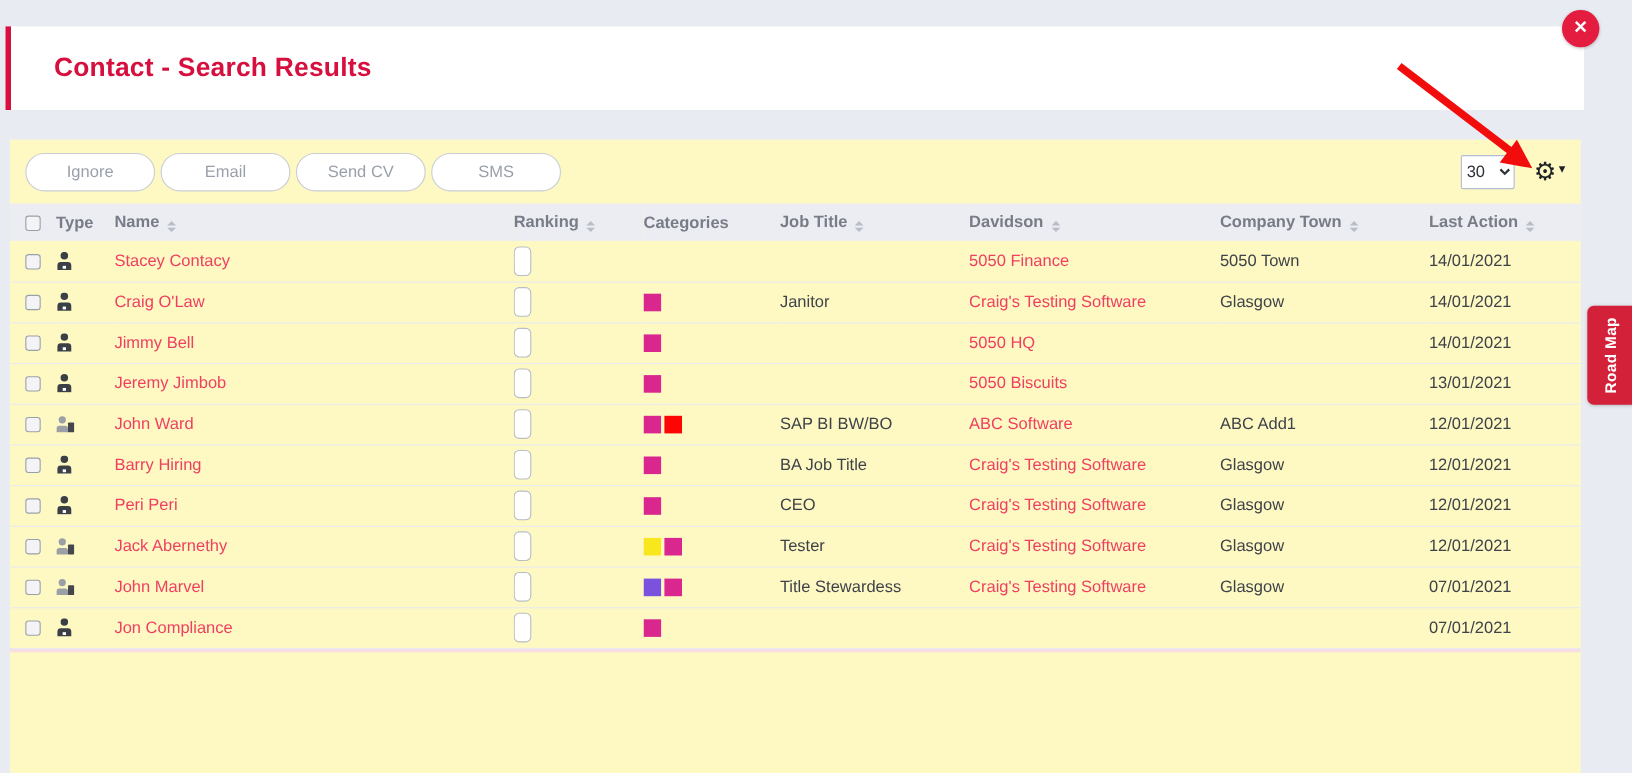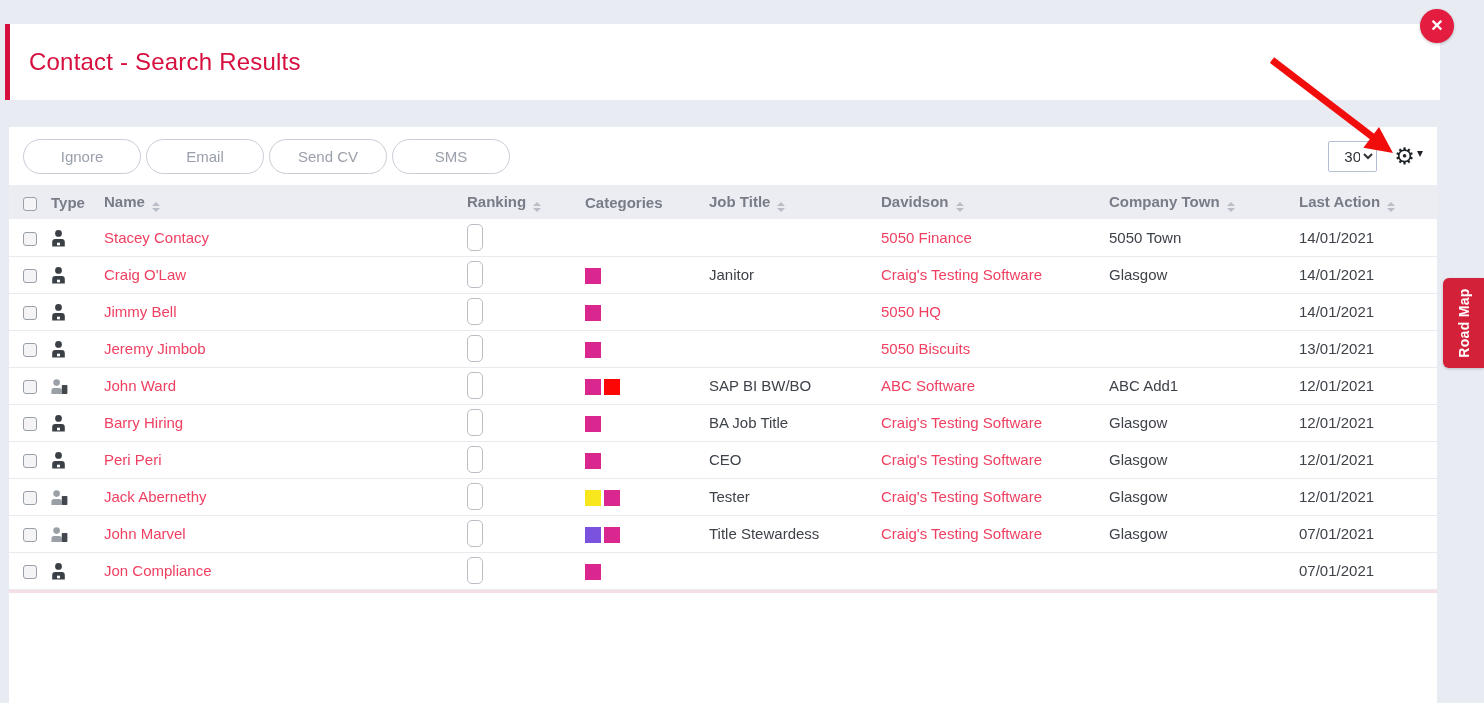--- a/index.html
+++ b/index.html
@@ -4,40 +4,40 @@
 <style>
   * { margin:0; padding:0; box-sizing:border-box; }
   html,body { width:1484px; height:703px; overflow:hidden; }
   body { font-family:"Liberation Sans","DejaVu Sans",sans-serif; background:#e9ebf3; }
   .page { position:relative; width:1484px; height:703px; }
 
   
   .header { position:absolute; left:5px; top:24px; width:1435px; height:76px;
             background:#ffffff; border-left:5px solid #d60f3e;
             display:flex; align-items:center; padding-left:19px; }
-  .header h1 { color:#d60f3e; font-size:24px; font-weight:400; letter-spacing:.2px; }
+  .header h1 { color:#d60f3e; font-size:24px; font-weight:700; letter-spacing:.2px;margin-left:20px; }
 
   .close-btn { position:absolute; left:1420px; top:9px; width:34px; height:34px;
                border-radius:50%; background:#e41c3f; border:none; cursor:pointer;
                color:#fff; font-size:16px; font-weight:700; line-height:34px; text-align:center;
                box-shadow:0 1px 3px rgba(0,0,0,.25); z-index:30; }
 
   
   .arrow-svg { position:absolute; left:1262px; top:52px; z-index:40; pointer-events:none; }
 
   
-  .panel { position:absolute; left:9px; top:127px; width:1428px; height:576px; background:#ffffff; }
+  .panel { position:absolute; left:9px; top:127px; width:1428px; height:576px; background:#fef9c3; }
 
   .toolbar { height:58px; display:flex; align-items:center; padding:0 14px; }
   .pill-btn { min-width:118px; height:35px; margin-right:5px; background:#fff;
               border:1px solid #c9cdd6; border-radius:17.5px; color:#9aa0ab;
               font-size:15px; font-family:inherit; cursor:pointer; padding:0 20px; }
   .toolbar-right { margin-left:auto; display:flex; align-items:center; }
   .page-size { width:49px; height:31px; border:1px solid #b3bdd4; background:#fff;
-               font-size:15px; color:#2f3338; font-family:inherit; border-radius:2px;padding-left:11px; }
+               font-size:15px; color:#2f3338; font-family:inherit; border-radius:2px; }
   .gear-wrap { margin-left:17px; display:flex; align-items:center; cursor:pointer; }
   .gear { font-size:23px; color:#1e2226; line-height:1; }
   .caret { font-size:12px; color:#1e2226; margin-left:2px; margin-top:-6px; }
 
   
   table { width:1428px; border-collapse:collapse; table-layout:fixed;padding-left:16px; }
   thead th { background:#ebedf3; height:34px; text-align:left; font-size:15px;
              font-weight:700; color:#787c87; white-space:nowrap; }
   tbody td { height:37px; border-bottom:1px solid #e8eaef; font-size:15px;
              color:#3e4249; white-space:nowrap; overflow:hidden; }

